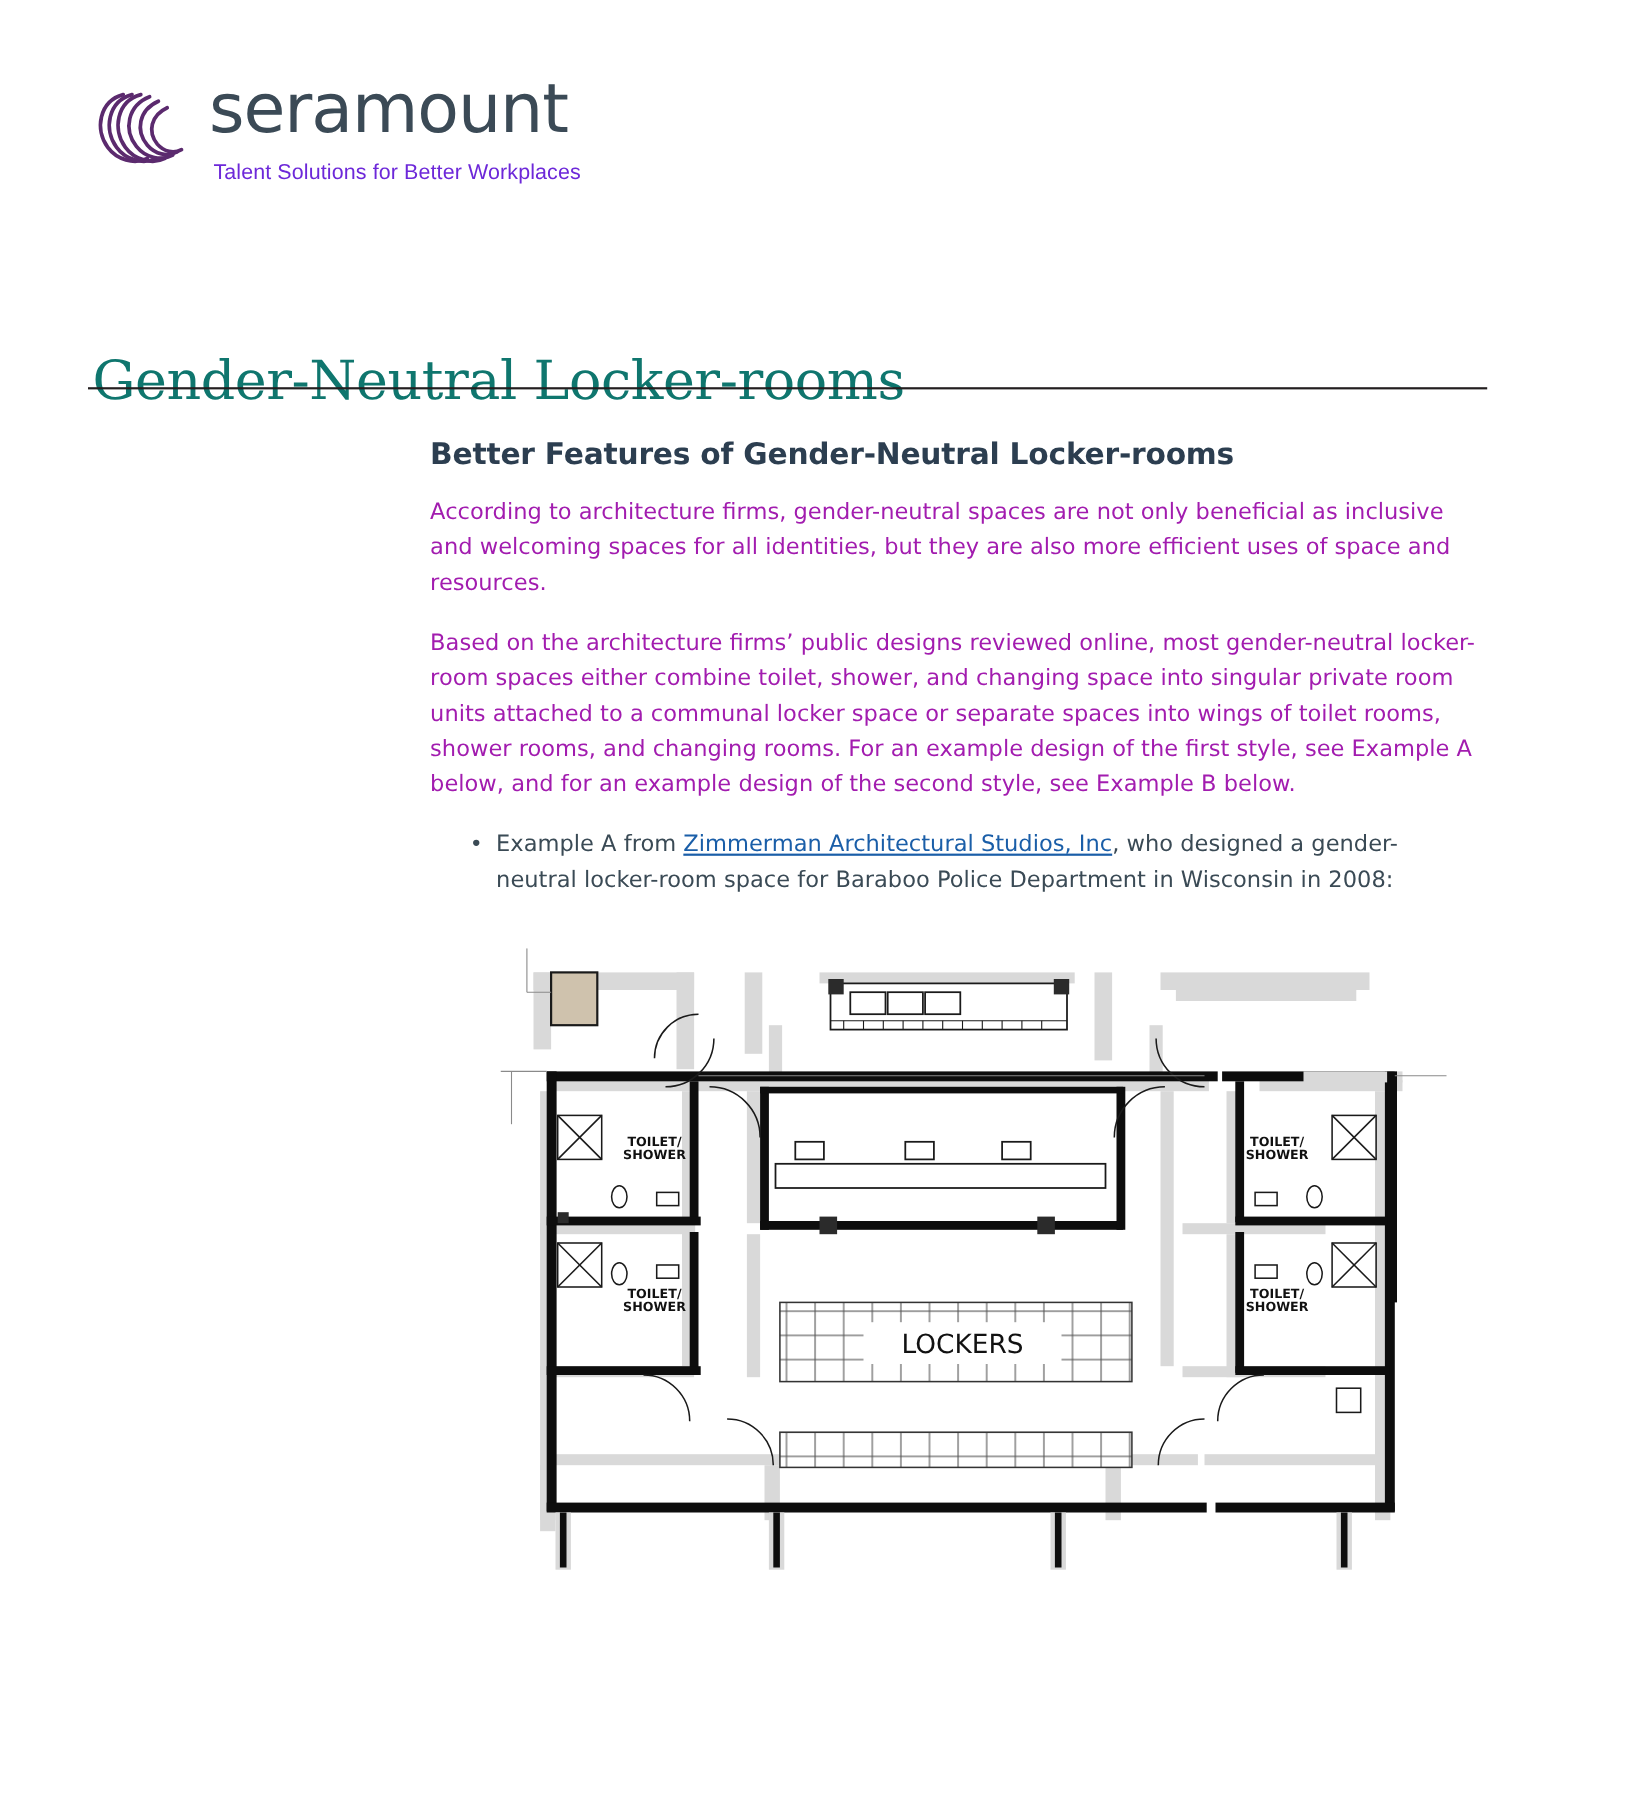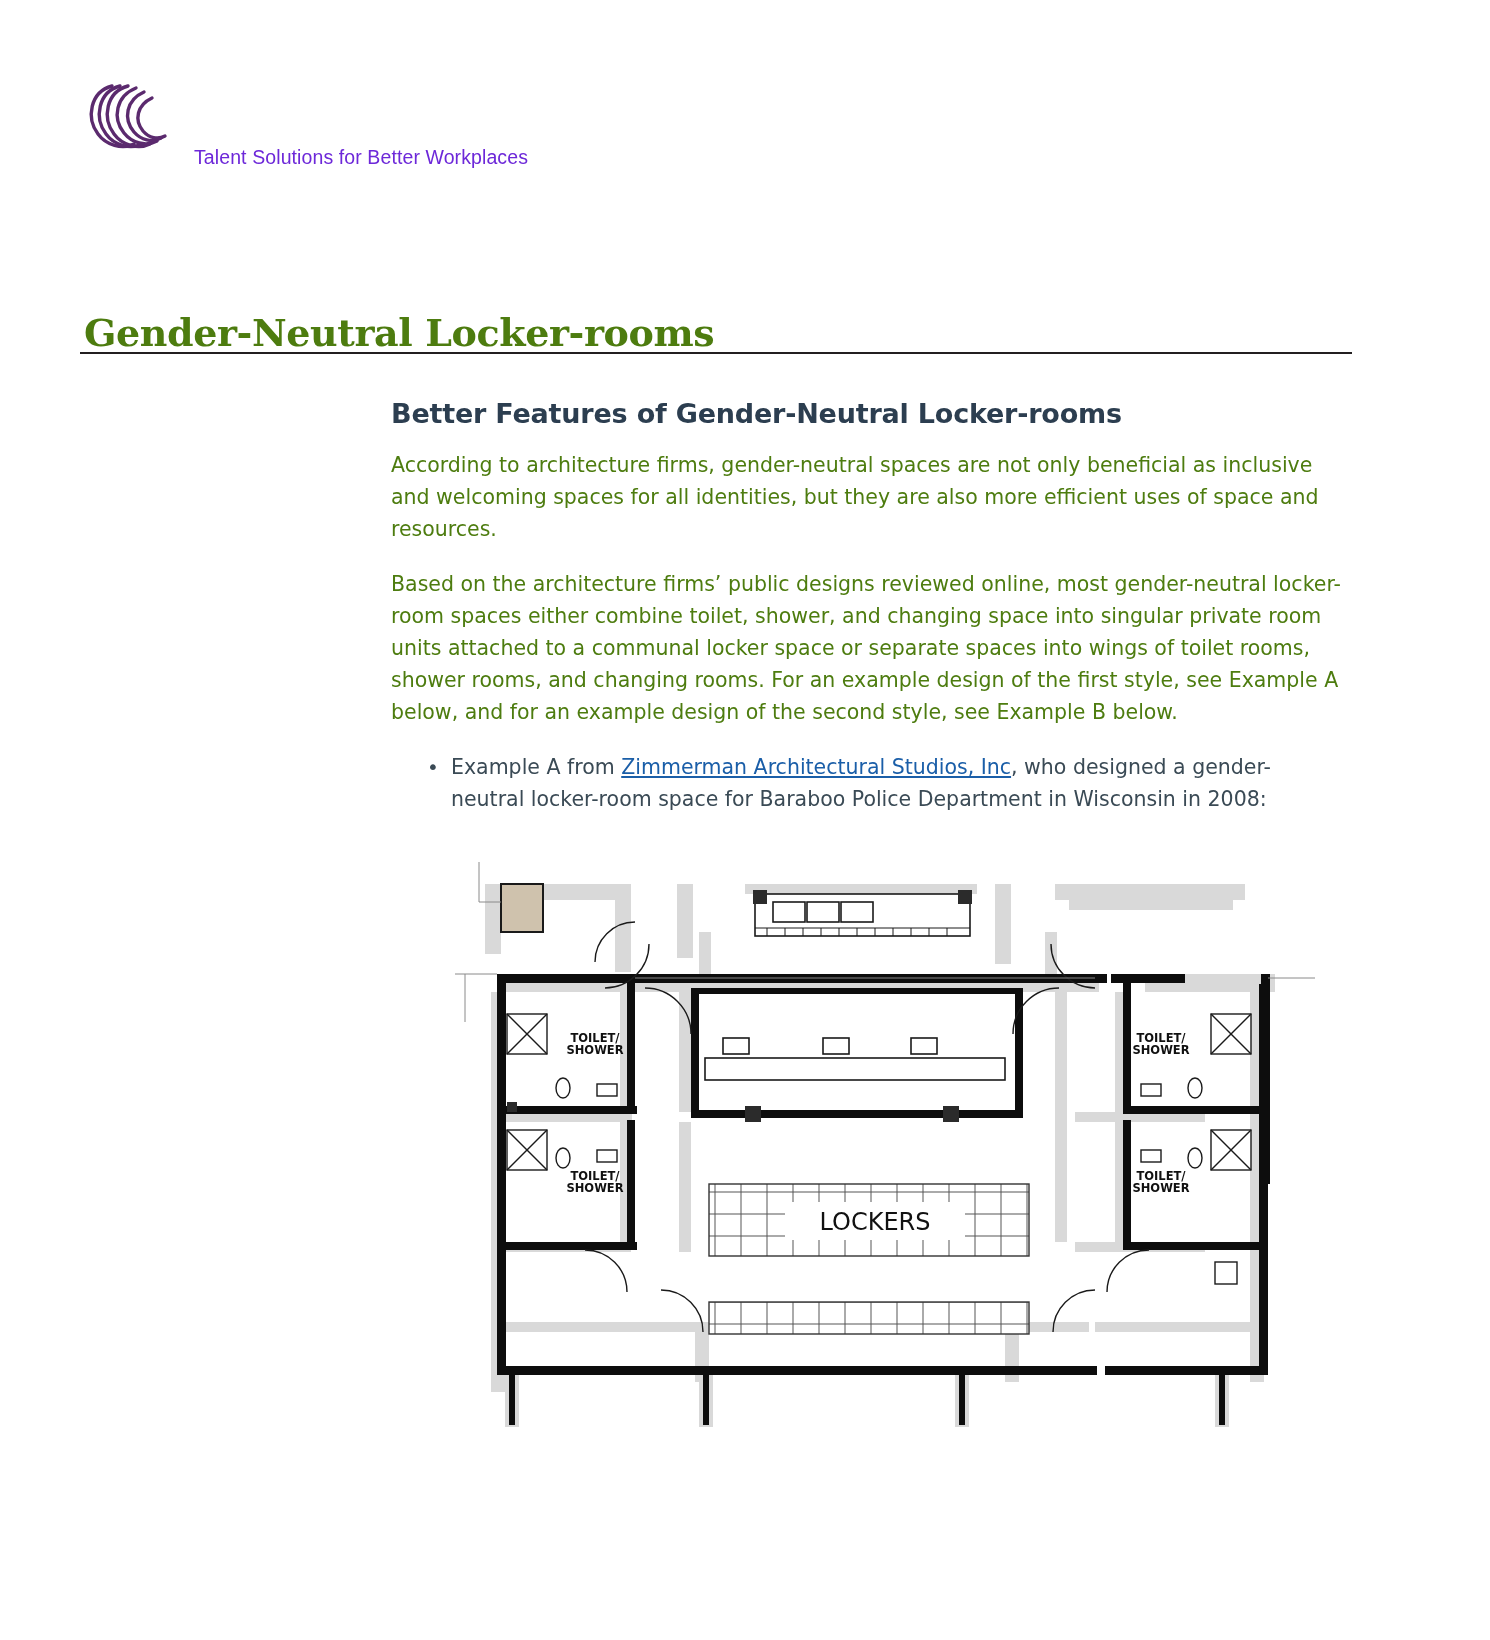--- a/index.html
+++ b/index.html
@@ -52,23 +52,23 @@
     color: #6d28d9;
     letter-spacing: 0.1px;
   }
 
   
   .doc-title {
     position: absolute;
     left: 84px;
     top: 285px;
     font-family: "DejaVu Serif", serif;
-    font-size: 38px;
-    font-weight: 700;
-    color: #4d7c0f;
+    font-size: 49px;
+    font-weight: 400;
+    color: #0f766e;
     letter-spacing: -0.4px;
   }
   .title-rule {
     position: absolute;
     left: 80px;
     top: 352px;
     width: 1272px;
     height: 2px;
     background: #231f20;
   }
@@ -85,21 +85,21 @@
     font-size: 27px;
     font-weight: 700;
     color: #2c3e50;
     letter-spacing: -0.2px;
     margin: 0 0 20px 0;
   }
   .para {
     font-family: "DejaVu Sans", sans-serif;
     font-size: 20.5px;
     line-height: 32px;
-    color: #4d7c0f;
+    color: #a21caf;
     margin: 0 0 23px 0;
     max-width: 955px;
   }
   .bullet-list {
     margin: 14px;
     padding: 0;
     list-style: none;
   }
   .bullet-item {
     position: relative;
@@ -144,20 +144,21 @@
       <g fill="none" stroke="#5b2a6e" stroke-width="3.4" stroke-linecap="round">
         <path d="M30 8 C8 14, 4 40, 16 56 C24 67, 40 72, 52 66"></path>
         <path d="M38 8 C16 14, 12 40, 24 56 C32 67, 48 72, 60 66"></path>
         <path d="M46 8 C24 14, 20 40, 32 56 C40 67, 56 72, 68 66"></path>
         <path d="M54 10 C34 18, 30 40, 42 55 C50 65, 64 69, 75 63"></path>
         <path d="M62 14 C44 22, 41 41, 52 54 C59 62, 70 65, 79 60"></path>
         <path d="M70 20 C55 27, 52 42, 61 53 C67 60, 76 62, 83 58"></path>
       </g>
     </svg>
   </span>
+  <span class="logo-word">seramount</span>
   <span class="logo-tag">Talent Solutions for Better Workplaces</span>
 </div>
 
 <h1 class="doc-title">Gender-Neutral Locker-rooms</h1>
 <div class="title-rule"></div>
 
 <div class="content">
   <h2 class="section-head">Better Features of Gender-Neutral Locker-rooms</h2>
   <p class="para">According to architecture firms, gender-neutral spaces are not only beneficial as inclusive and welcoming spaces for all identities, but they are also more efficient uses of space and resources.</p>
   <p class="para">Based on the architecture firms’ public designs reviewed online, most gender-neutral locker-room spaces either combine toilet, shower, and changing space into singular private room units attached to a communal locker space or separate spaces into wings of toilet rooms, shower rooms, and changing rooms. For an example design of the first style, see Example A below, and for an example design of the second style, see Example B below.</p>

